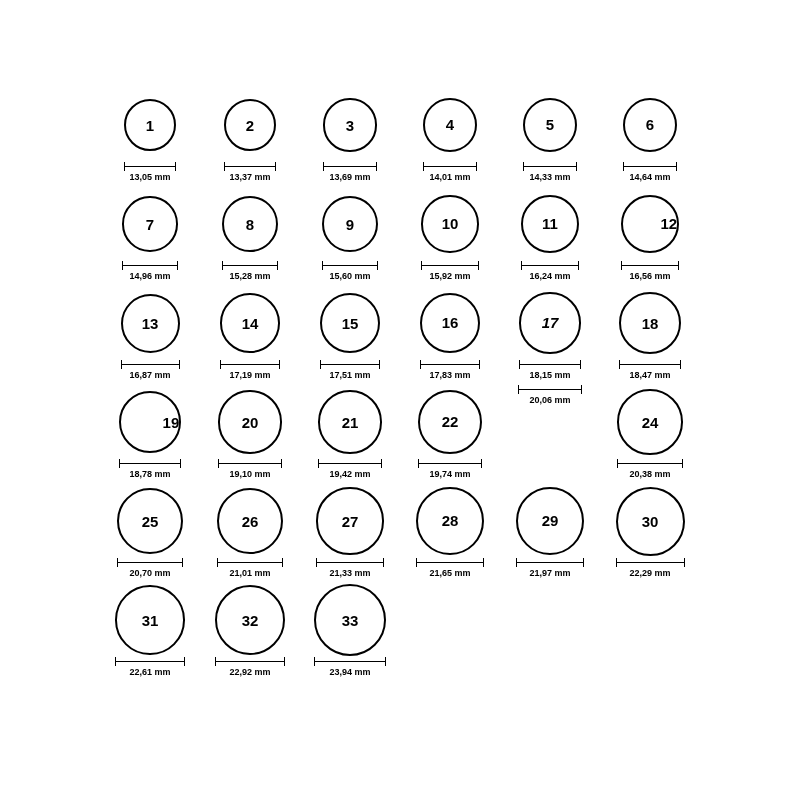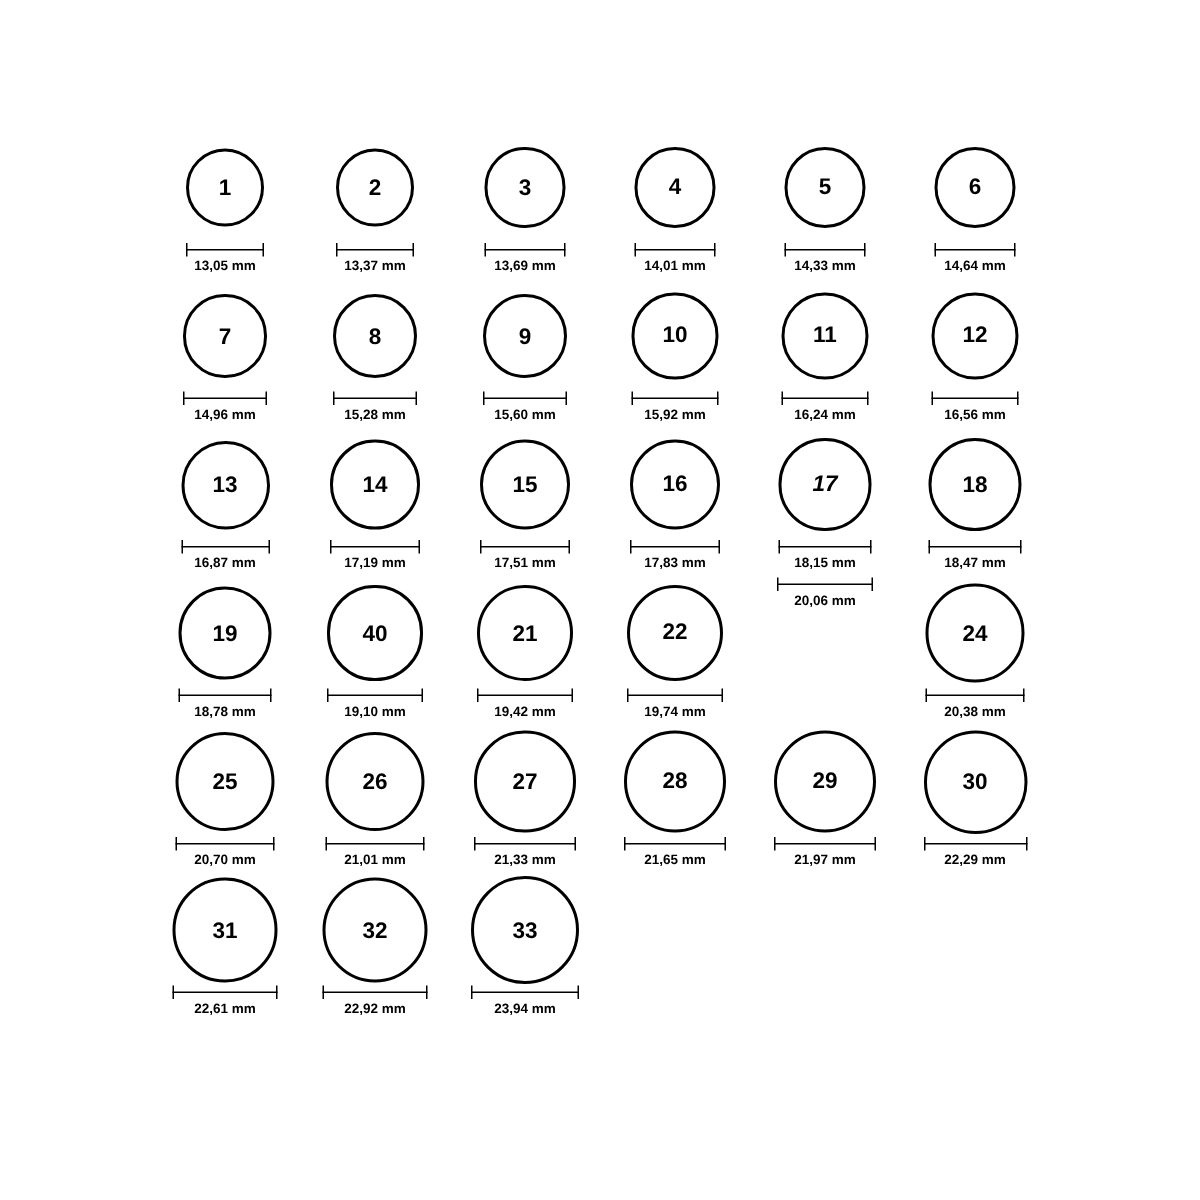--- a/index.html
+++ b/index.html
@@ -269,21 +269,21 @@
             <div class="caliper" style="width: 57.9px;">
               <div class="caliper-line"></div>
               <div class="caliper-tick left"></div>
               <div class="caliper-tick right"></div>
             </div>
             <div class="ring-label">16,24 mm</div>
           </div>
         </div>
         <div class="ring-cell">
           <div class="ring-circle-wrap">
-            <div class="ring-circle" style="width: 58.4px; height: 58.4px;">
+            <div class="ring-circle" style="width: 58.4px; height: 58.4px; justify-content: flex-end;">
               <span class="ring-number">12</span>
             </div>
           </div>
           <div class="ring-measure">
             <div class="caliper" style="width: 58.4px;">
               <div class="caliper-line"></div>
               <div class="caliper-tick left"></div>
               <div class="caliper-tick right"></div>
             </div>
             <div class="ring-label">16,56 mm</div>
@@ -378,37 +378,37 @@
               <div class="caliper-tick left"></div>
               <div class="caliper-tick right"></div>
             </div>
             <div class="ring-label">18,47 mm</div>
           </div>
         </div>
       </div>
       <div class="chart-row">
         <div class="ring-cell">
           <div class="ring-circle-wrap">
-            <div class="ring-circle" style="width: 62.5px; height: 62.5px;">
+            <div class="ring-circle" style="width: 62.5px; height: 62.5px; justify-content: flex-end;">
               <span class="ring-number">19</span>
             </div>
           </div>
           <div class="ring-measure">
             <div class="caliper" style="width: 62.5px;">
               <div class="caliper-line"></div>
               <div class="caliper-tick left"></div>
               <div class="caliper-tick right"></div>
             </div>
             <div class="ring-label">18,78 mm</div>
           </div>
         </div>
         <div class="ring-cell">
           <div class="ring-circle-wrap">
             <div class="ring-circle" style="width: 63.1px; height: 63.1px;">
-              <span class="ring-number">40</span>
+              <span class="ring-number">20</span>
             </div>
           </div>
           <div class="ring-measure">
             <div class="caliper" style="width: 63.1px;">
               <div class="caliper-line"></div>
               <div class="caliper-tick left"></div>
               <div class="caliper-tick right"></div>
             </div>
             <div class="ring-label">19,10 mm</div>
           </div>

